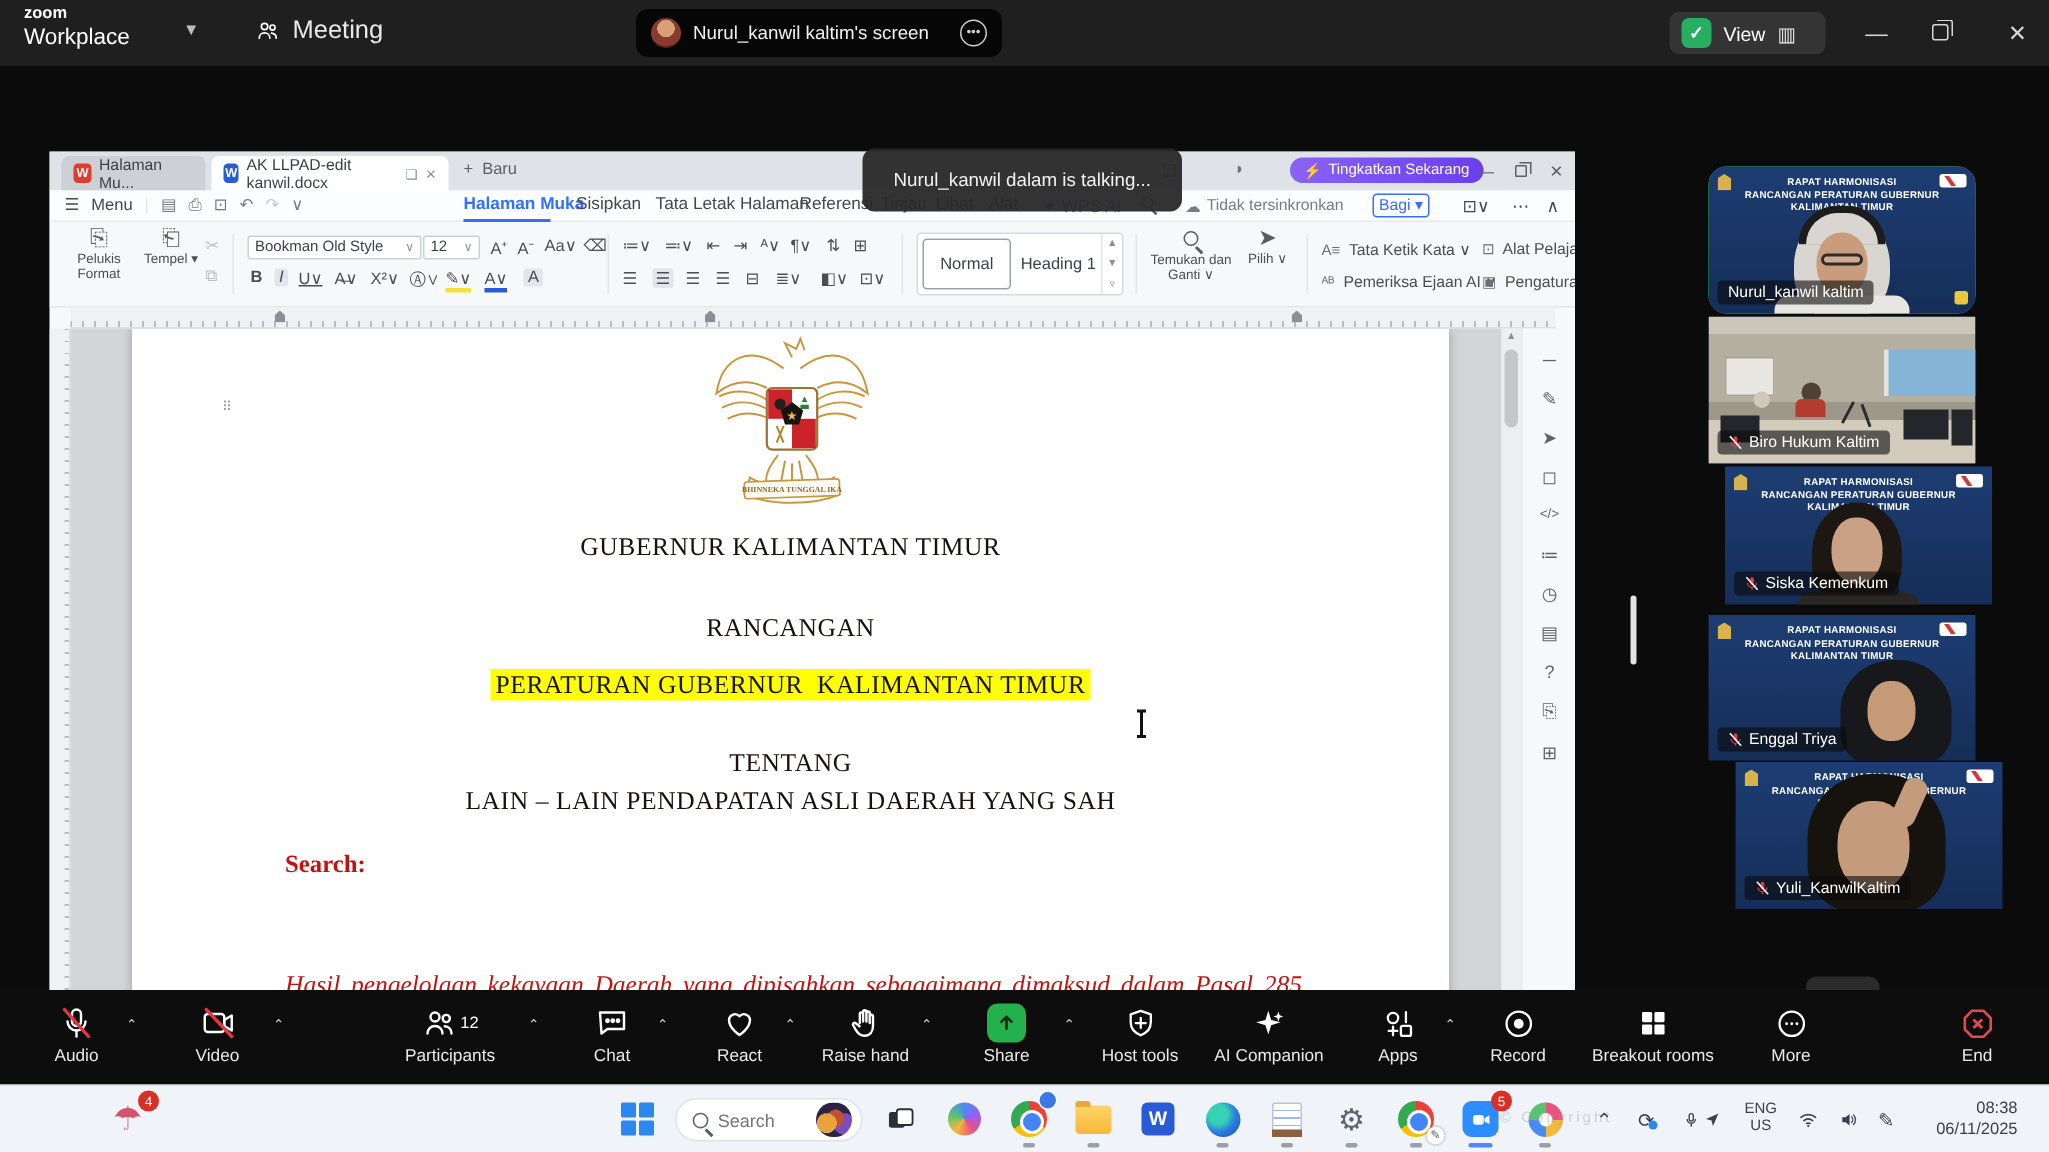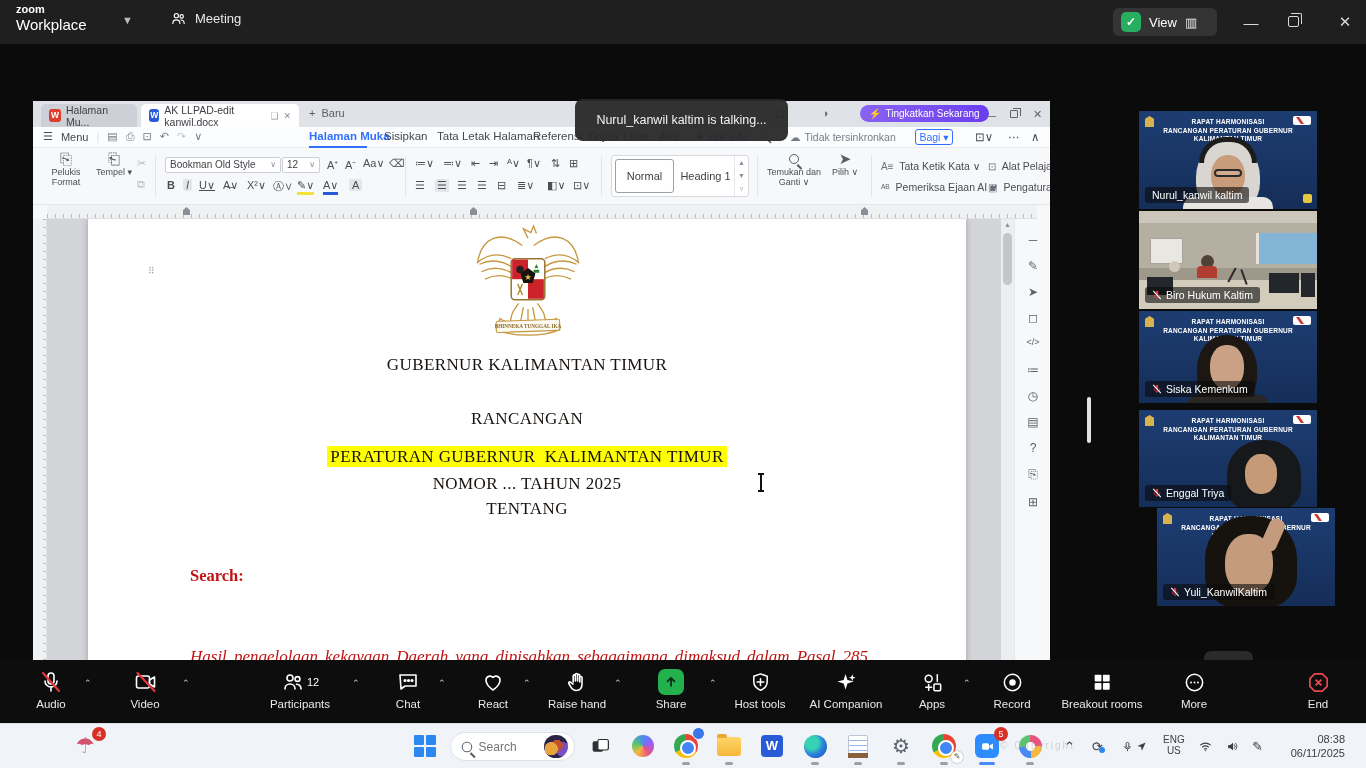--- a/index.html
+++ b/index.html
@@ -7,21 +7,21 @@
   body { font-family:"Liberation Sans", sans-serif; }
   .stage { position:absolute; top:0; left:0; width:1366px; height:768px; background:#0a0a0a; }
   .abs { position:absolute; }
 
   
   .ztitle { position:absolute; top:0; left:0; width:1366px; height:44px; background:#1f1f1f; }
   .zlogo { position:absolute; left:16px; top:4px; color:#fff; line-height:1; }
   .zlogo .l1 { font-size:11px; font-weight:bold; }
   .zlogo .l2 { font-size:15px; margin-top:2px; }
   .zchev { position:absolute; left:122px; top:14px; color:#bbb; font-size:11px; }
-  .meettab { position:absolute; left:170px; top:10px; display:flex; align-items:center; gap:8px; color:#e8e8e8; font-size:13px; }
+  .meettab { position:absolute; left:170px; top:10px; display:flex; align-items:center; gap:8px; color:#e8e8e8; font-size:17px; }
   .screentab { position:absolute; left:424px; top:6px; width:244px; height:32px; background:#060606; border-radius:8px; display:flex; align-items:center; padding:0 10px; gap:8px; }
   .screentab .avatar { width:20px; height:20px; border-radius:50%; background:radial-gradient(circle at 50% 35%, #d7a07a 0 35%, #8a3a2e 36% 70%, #5c241c 71%); flex:0 0 auto; }
   .screentab .stxt { color:#f0f0f0; font-size:12.5px; white-space:nowrap; overflow:hidden; flex:1; }
   .screentab .dots { width:18px; height:18px; border:1.4px solid #cfcfcf; border-radius:50%; color:#cfcfcf; font-size:9px; line-height:15px; text-align:center; flex:0 0 auto; }
   .viewpill { position:absolute; left:1113px; top:8px; width:104px; height:28px; background:#343434; border-radius:6px; display:flex; align-items:center; gap:8px; padding:0 8px; }
   .shield { width:20px; height:20px; background:#27ae60; border-radius:5px; color:#fff; font-size:12px; font-weight:bold; text-align:center; line-height:20px; }
   .viewpill .vtxt { color:#fff; font-size:13px; }
   .viewpill .vico { color:#e6e6e6; font-size:13px; }
   .winbtn { position:absolute; top:12px; color:#d8d8d8; font-size:15px; width:22px; text-align:center; }
   .restoreco { width:11px; height:11px; border:1.3px solid #d8d8d8; border-radius:2px; position:relative; }
@@ -109,21 +109,21 @@
   .zknob { position:absolute; top:3px; left:856px; width:9px; height:9px; background:#6b717b; border-radius:50%; }
 
   
   .toast { position:absolute; left:575px; top:55px; width:213px; height:42px; background:rgba(40,40,40,.95); border-radius:8px; color:#f2f2f2; font-size:12.5px; display:flex; align-items:center; justify-content:center; }
 
   
   .scrollhint { position:absolute; left:1087px; top:353px; width:4px; height:46px; background:#e3e3e3; border-radius:2px; }
 
   
   .vtile { position:absolute; left:1139px; width:178px; background:#10233f; overflow:hidden; }
-  .vtile.speaking { outline:2.5px solid #35c65f; outline-offset:-2px; border-radius:0; }
+  .vtile.speaking { outline:2.5px solid #35c65f; outline-offset:-2px; border-radius:12px; }
   .vbanner { position:absolute; inset:0; background:linear-gradient(180deg,#1d3d72,#152e58); }
   .vbtxt { position:absolute; top:7px; left:10%; width:80%; text-align:center; color:#fff; font-size:6.5px; font-weight:bold; line-height:8.5px; letter-spacing:.2px; }
   .vlogol { position:absolute; left:6px; top:5px; width:9px; height:11px; background:#d8b24c; clip-path:polygon(50% 0,100% 25%,100% 100%,0 100%,0 25%); }
   .vlogor { position:absolute; right:6px; top:5px; width:18px; height:9px; background:#fff; border-radius:2px; }
   .vlogor:after { content:""; position:absolute; left:3px; top:1px; width:8px; height:7px; background:#d03a34; clip-path:polygon(0 0,40% 0,100% 100%,60% 100%); }
   .vname { position:absolute; left:6px; bottom:6px; background:rgba(10,10,10,.6); border-radius:3px; padding:2px 7px; color:#fff; font-size:10.5px; display:flex; align-items:center; gap:4px; white-space:nowrap; }
   .ybadge { position:absolute; right:5px; bottom:6px; width:9px; height:9px; background:#e8c63e; border-radius:2px; }
   
   .person { position:absolute; }
   .hijab1 { left:57px; top:30px; width:64px; height:72px; background:#d9d5d0; border-radius:50% 50% 42% 42%; }
@@ -206,20 +206,25 @@
     <div class="zchev">▼</div>
     <div class="meettab">
       <svg class="wicon" width="17" height="17" viewBox="0 0 24 24">
           <circle cx="9" cy="8" r="3"></circle>
           <path d="M4 19c0-3 2.2-5 5-5s5 2 5 5"></path>
           <circle cx="16.5" cy="9" r="2.4"></circle>
           <path d="M15.5 14.2c2.6.2 4.5 2 4.5 4.8"></path>
         </svg>
       <span>Meeting</span>
     </div>
+    <div class="screentab">
+      <div class="avatar"></div>
+      <div class="stxt">Nurul_kanwil kaltim's screen</div>
+      <div class="dots">•••</div>
+    </div>
     <div class="viewpill">
       <div class="shield">✓</div>
       <span class="vtxt">View</span>
       <span class="vico">▥</span>
     </div>
     <div class="winbtn" style="left:1240px; top:14px;">—</div>
     <div class="winbtn" style="left:1288px; top:16px;">
         <div class="restoreco"></div>
       </div>
     <div class="winbtn" style="left:1334px; top:13px;">✕</div>
@@ -413,22 +418,22 @@
             </g>
             <rect x="26" y="106" width="68" height="12" rx="2" fill="#fdfaf3" stroke="#c6973f" stroke-width="1.2" transform="rotate(-2 60 112)"></rect>
             <text x="60" y="114.5" font-size="5.6" fill="#8a6a28" text-anchor="middle" font-weight="bold">BHINNEKA TUNGGAL IKA</text>
           </svg>
 
           <div class="dragdots">⠿</div>
 
           <div class="docline" style="top:190px;">RANCANGAN</div>
           <div class="docline" style="top:136px;">GUBERNUR KALIMANTAN TIMUR</div>
           <div class="docline" style="top:228px;"><span class="hl">PERATURAN GUBERNUR  KALIMANTAN TIMUR</span></div>
-          <div class="docline" style="top:255px;">NOMOR ... TAHUN 2025</div>
           <div class="docline" style="top:280px;">TENTANG</div>
+          <div class="docline" style="top:305px;">LAIN – LAIN PENDAPATAN ASLI DAERAH YANG SAH</div>
           <div class="ibeam"></div>
 
           <div class="redb" style="top:345px;">Search:</div>
           <p class="redq" style="top:426px;"><span>Hasil pengelolaan kekayaan Daerah yang dipisahkan sebagaimana dimaksud dalam Pasal 285 ayat (1) huruf a angka 3 dan </span><span style="font-weight:bold;">lain-lain pendapatan asli</span></p>
         </div>
       </div>
 
       <div class="wscroll">
         <div class="up">▲</div>
         <div class="thumb"></div>
@@ -465,21 +470,21 @@
 
         <div class="sico" style="left:856px; top:1px;">−</div>
         <div class="ztrack" style="left:868px; width:80px;"></div>
         <div class="zknob" style="left:916px;"></div>
         <div class="sico" style="left:954px; top:1px;">+</div>
         <div class="sico" style="left:972px;">⤢</div>
       </div>
     </div>
 
     <div class="toast">
-      <span>Nurul_kanwil kaltim is talking...</span>
+      <span>Nurul_kanwil dalam is talking...</span>
     </div>
 
     <div class="scrollhint"></div>
 
     <div class="vtile speaking" style="top:67px; height:98px;">
       <div class="vbanner">
         <div class="vlogol"></div>
         <div class="vlogor"></div>
         <div class="vbtxt">
           <div>RAPAT HARMONISASI</div>
@@ -515,21 +520,21 @@
       <div class="vname">
         <svg width="10" height="10" viewBox="0 0 24 24">
             <rect x="9" y="2" width="6" height="12" rx="3" fill="#e8353e"></rect>
             <path d="M5 11a7 7 0 0 0 14 0 M12 18v4" stroke="#e8353e" stroke-width="2" fill="none"></path>
             <line x1="3" y1="2" x2="21" y2="22" stroke="#fff" stroke-width="2.6"></line>
           </svg>
         <span>Biro Hukum Kaltim</span>
       </div>
     </div>
 
-    <div class="vtile" style="top:267px; height:92px;">
+    <div class="vtile" style="top:267px; height:92px;margin-left:11px;">
       <div class="vbanner">
         <div class="vlogol"></div>
         <div class="vlogor"></div>
         <div class="vbtxt">
             <div>RAPAT HARMONISASI</div>
             <div>RANCANGAN PERATURAN GUBERNUR</div>
             <div>KALIMANTAN TIMUR</div>
           </div>
       </div>
       <div class="person hair3"></div>

